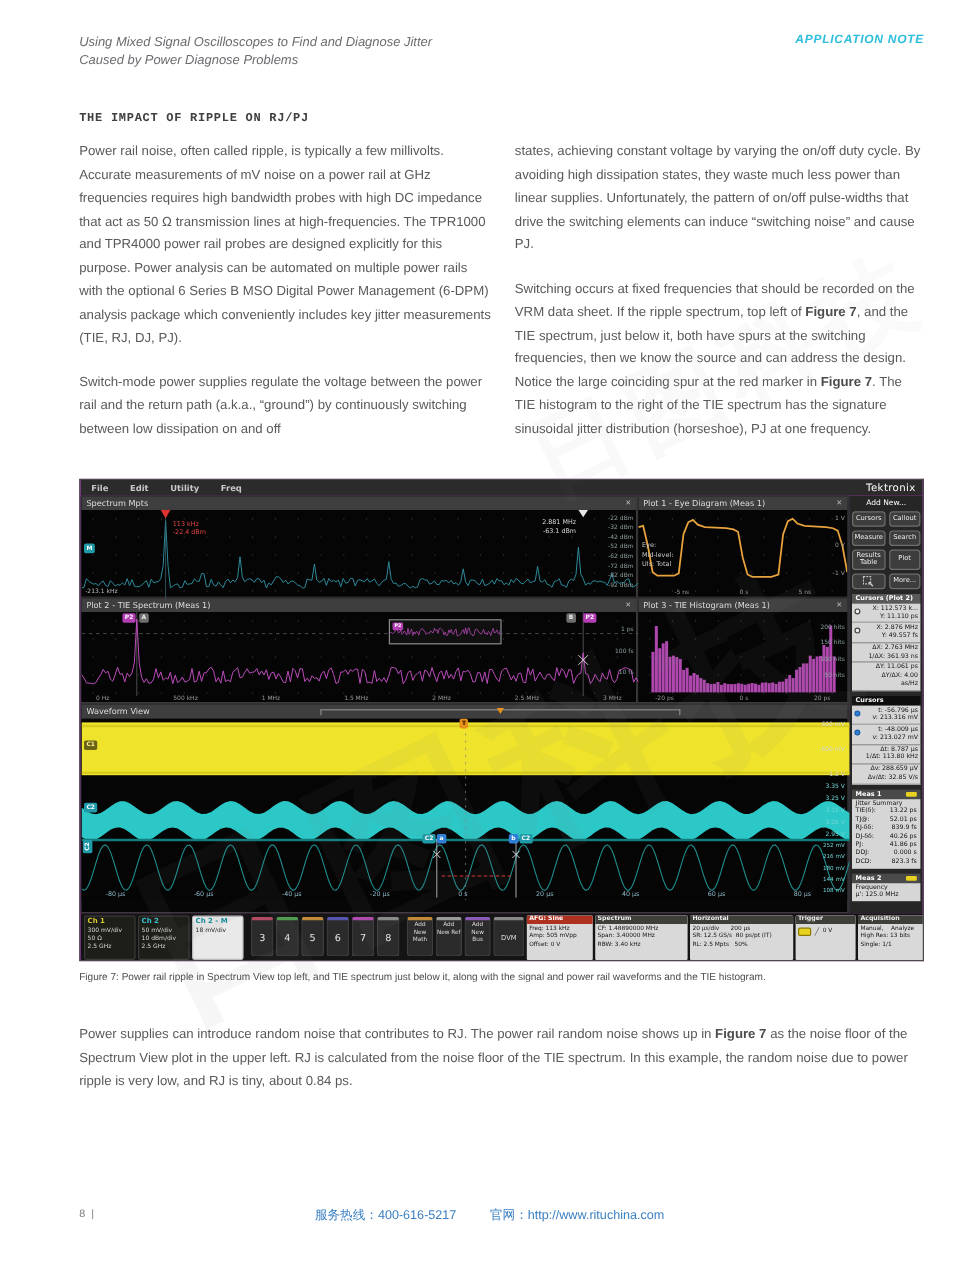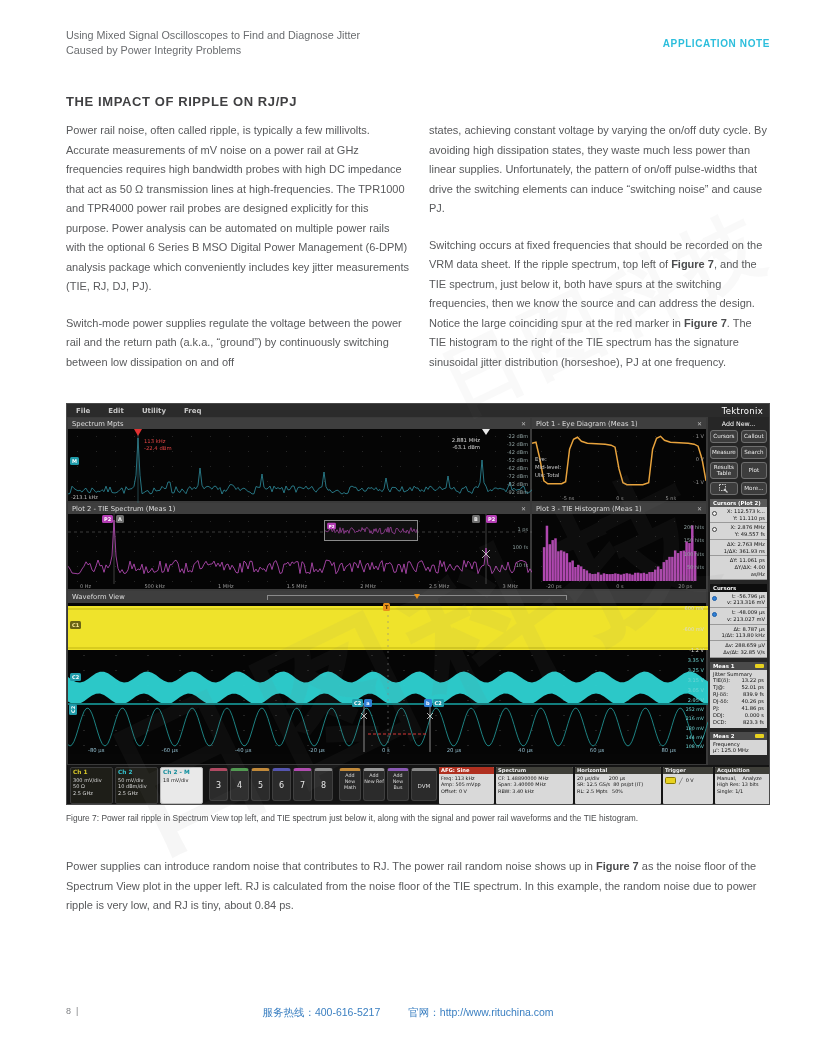--- a/index.html
+++ b/index.html
@@ -2,26 +2,26 @@
 <html><head>
 <meta charset="utf-8">
 <style>
   * { margin:0; padding:0; box-sizing:border-box; }
   html,body { width:816px; background:#fff; font-family:"Liberation Sans", sans-serif; }
   body { position:relative; height:1056px; overflow:hidden; color:#58595b; }
 
   .content { position:absolute; left:66px; top:0; width:704px; }
 
   
-  .hdr { display:flex; justify-content:space-between; align-items:center; margin-top:28px; }
+  .hdr { display:flex; justify-content:space-between; align-items:flex-start; margin-top:28px;font-style:italic; }
   .hdr-title { font-size:10.8px; line-height:15px; color:#6a6c6f; }
   .hdr-badge { font-size:10px; font-weight:bold; letter-spacing:.6px; color:#2cbedc; }
 
   
-  .sec-head { margin-top:36px; font-size:13px; font-weight:bold; letter-spacing:.6px; color:#404042; }
+  .sec-head { margin-top:36px; font-size:10px; font-weight:bold; letter-spacing:.6px; color:#404042;font-family:Liberation Mono, monospace; }
   .cols { display:grid; grid-template-columns:345px 341px; column-gap:18px; margin-top:12px; }
   .cols p { font-size:11px; line-height:19.5px; margin-bottom:17px; text-align:left; }
   .cols .b, .para .b { font-weight:bold; color:#4b4c4e; }
 
   
   .scope { position:relative; width:704px; height:402px; margin-top:14px; background:#d946ef;
            border:1px solid #4a4a4a; font-family:"DejaVu Sans", sans-serif; overflow:hidden; }
   .menubar { height:13px; background:#2b2b2b; display:flex; align-items:center; gap:18px;
              padding:0 9px; font-size:7px; color:#c8c8c8; font-weight:bold; }
   .logo { margin-left:auto; font-size:8.5px; color:#fff; letter-spacing:.3px; }
@@ -132,21 +132,21 @@
   svg { display:block; position:absolute; left:0; top:0; z-index:2; }
 </style>
 </head>
 <body>
 
 <div class="content">
 
   <div class="hdr">
     <div class="hdr-title">
       <div>Using Mixed Signal Oscilloscopes to Find and Diagnose Jitter</div>
-      <div>Caused by Power Integrity Problems</div>
+      <div>Caused by Power Diagnose Problems</div>
     </div>
     <div class="hdr-badge">APPLICATION NOTE</div>
   </div>
 
   <div class="sec-head">THE IMPACT OF RIPPLE ON RJ/PJ</div>
   <div class="cols">
     <div>
       <p>Power rail noise, often called ripple, is typically a few millivolts. Accurate measurements of mV noise on a power rail at GHz frequencies requires high bandwidth probes with high DC impedance that act as 50 Ω transmission lines at high-frequencies. The TPR1000 and TPR4000 power rail probes are designed explicitly for this purpose. Power analysis can be automated on multiple power rails with the optional 6 Series B MSO Digital Power Management (6-DPM) analysis package which conveniently includes key jitter measurements (TIE, RJ, DJ, PJ).</p>
       <p>Switch-mode power supplies regulate the voltage between the power rail and the return path (a.k.a., “ground”) by continuously switching between low dissipation on and off</p>
     </div>

